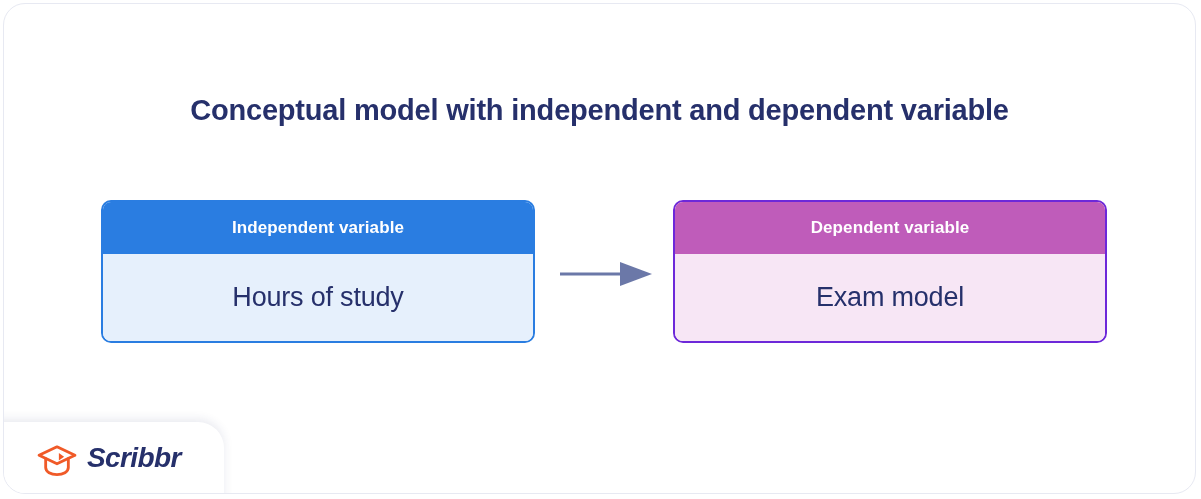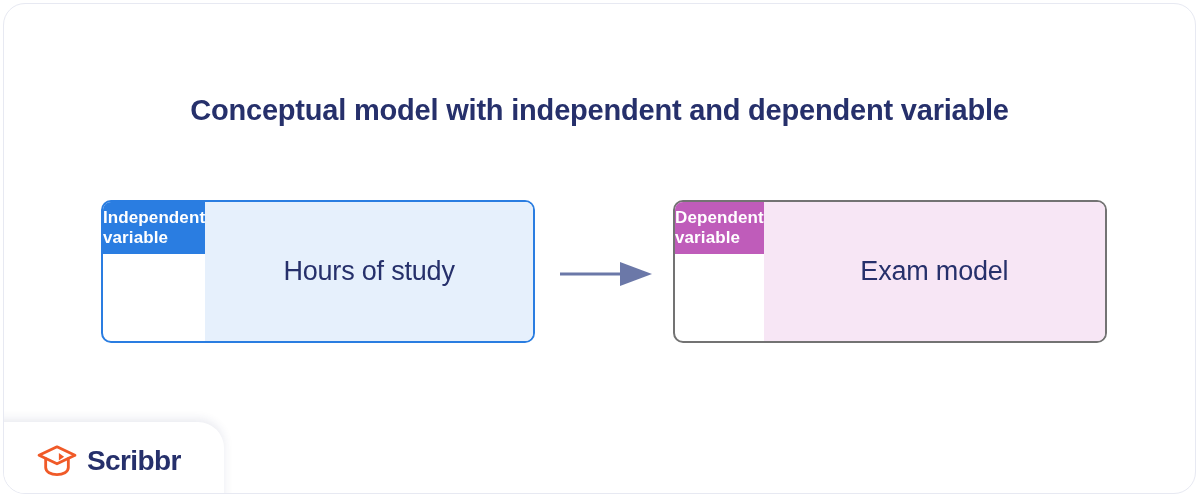--- a/index.html
+++ b/index.html
@@ -51,29 +51,29 @@
   
   .var-box {
     position: absolute;
     top: 196px;
     width: 434px;
     height: 143px;
     box-sizing: border-box;
     border-radius: 10px;
     overflow: hidden;
     display: flex;
-    flex-direction: row;
+    flex-direction: column;
   }
   .var-box.independent {
     left: 97px;
     border: 2px solid #2a7de1;
   }
   .var-box.dependent {
     left: 669px;
-    border: 2px solid #737373;
+    border: 2px solid #6d28d9;
   }
 
   .var-head {
     height: 52px;
     flex: 0 0 52px;
     display: flex;
     align-items: center;
     justify-content: center;
     font-size: 17px;
     font-weight: bold;
@@ -114,22 +114,22 @@
     height: 101px;
     background: #ffffff;
     border-top-right-radius: 26px;
     box-shadow: 0 -3px 10px rgba(38, 48, 107, 0.10);
   }
   .logo {
     position: absolute;
     left: 52px;
     top: 22px;
     display: flex;
-    align-items: center;
     gap: 9px;
+    font-style: italic;
   }
   .logo-icon { width: 42px; height: 34px; display: block; }
   .logo-word {
     font-size: 28px;
     font-weight: bold;
     color: #26306b;
     letter-spacing: -0.6px;
     line-height: 1;
   }
 </style>

